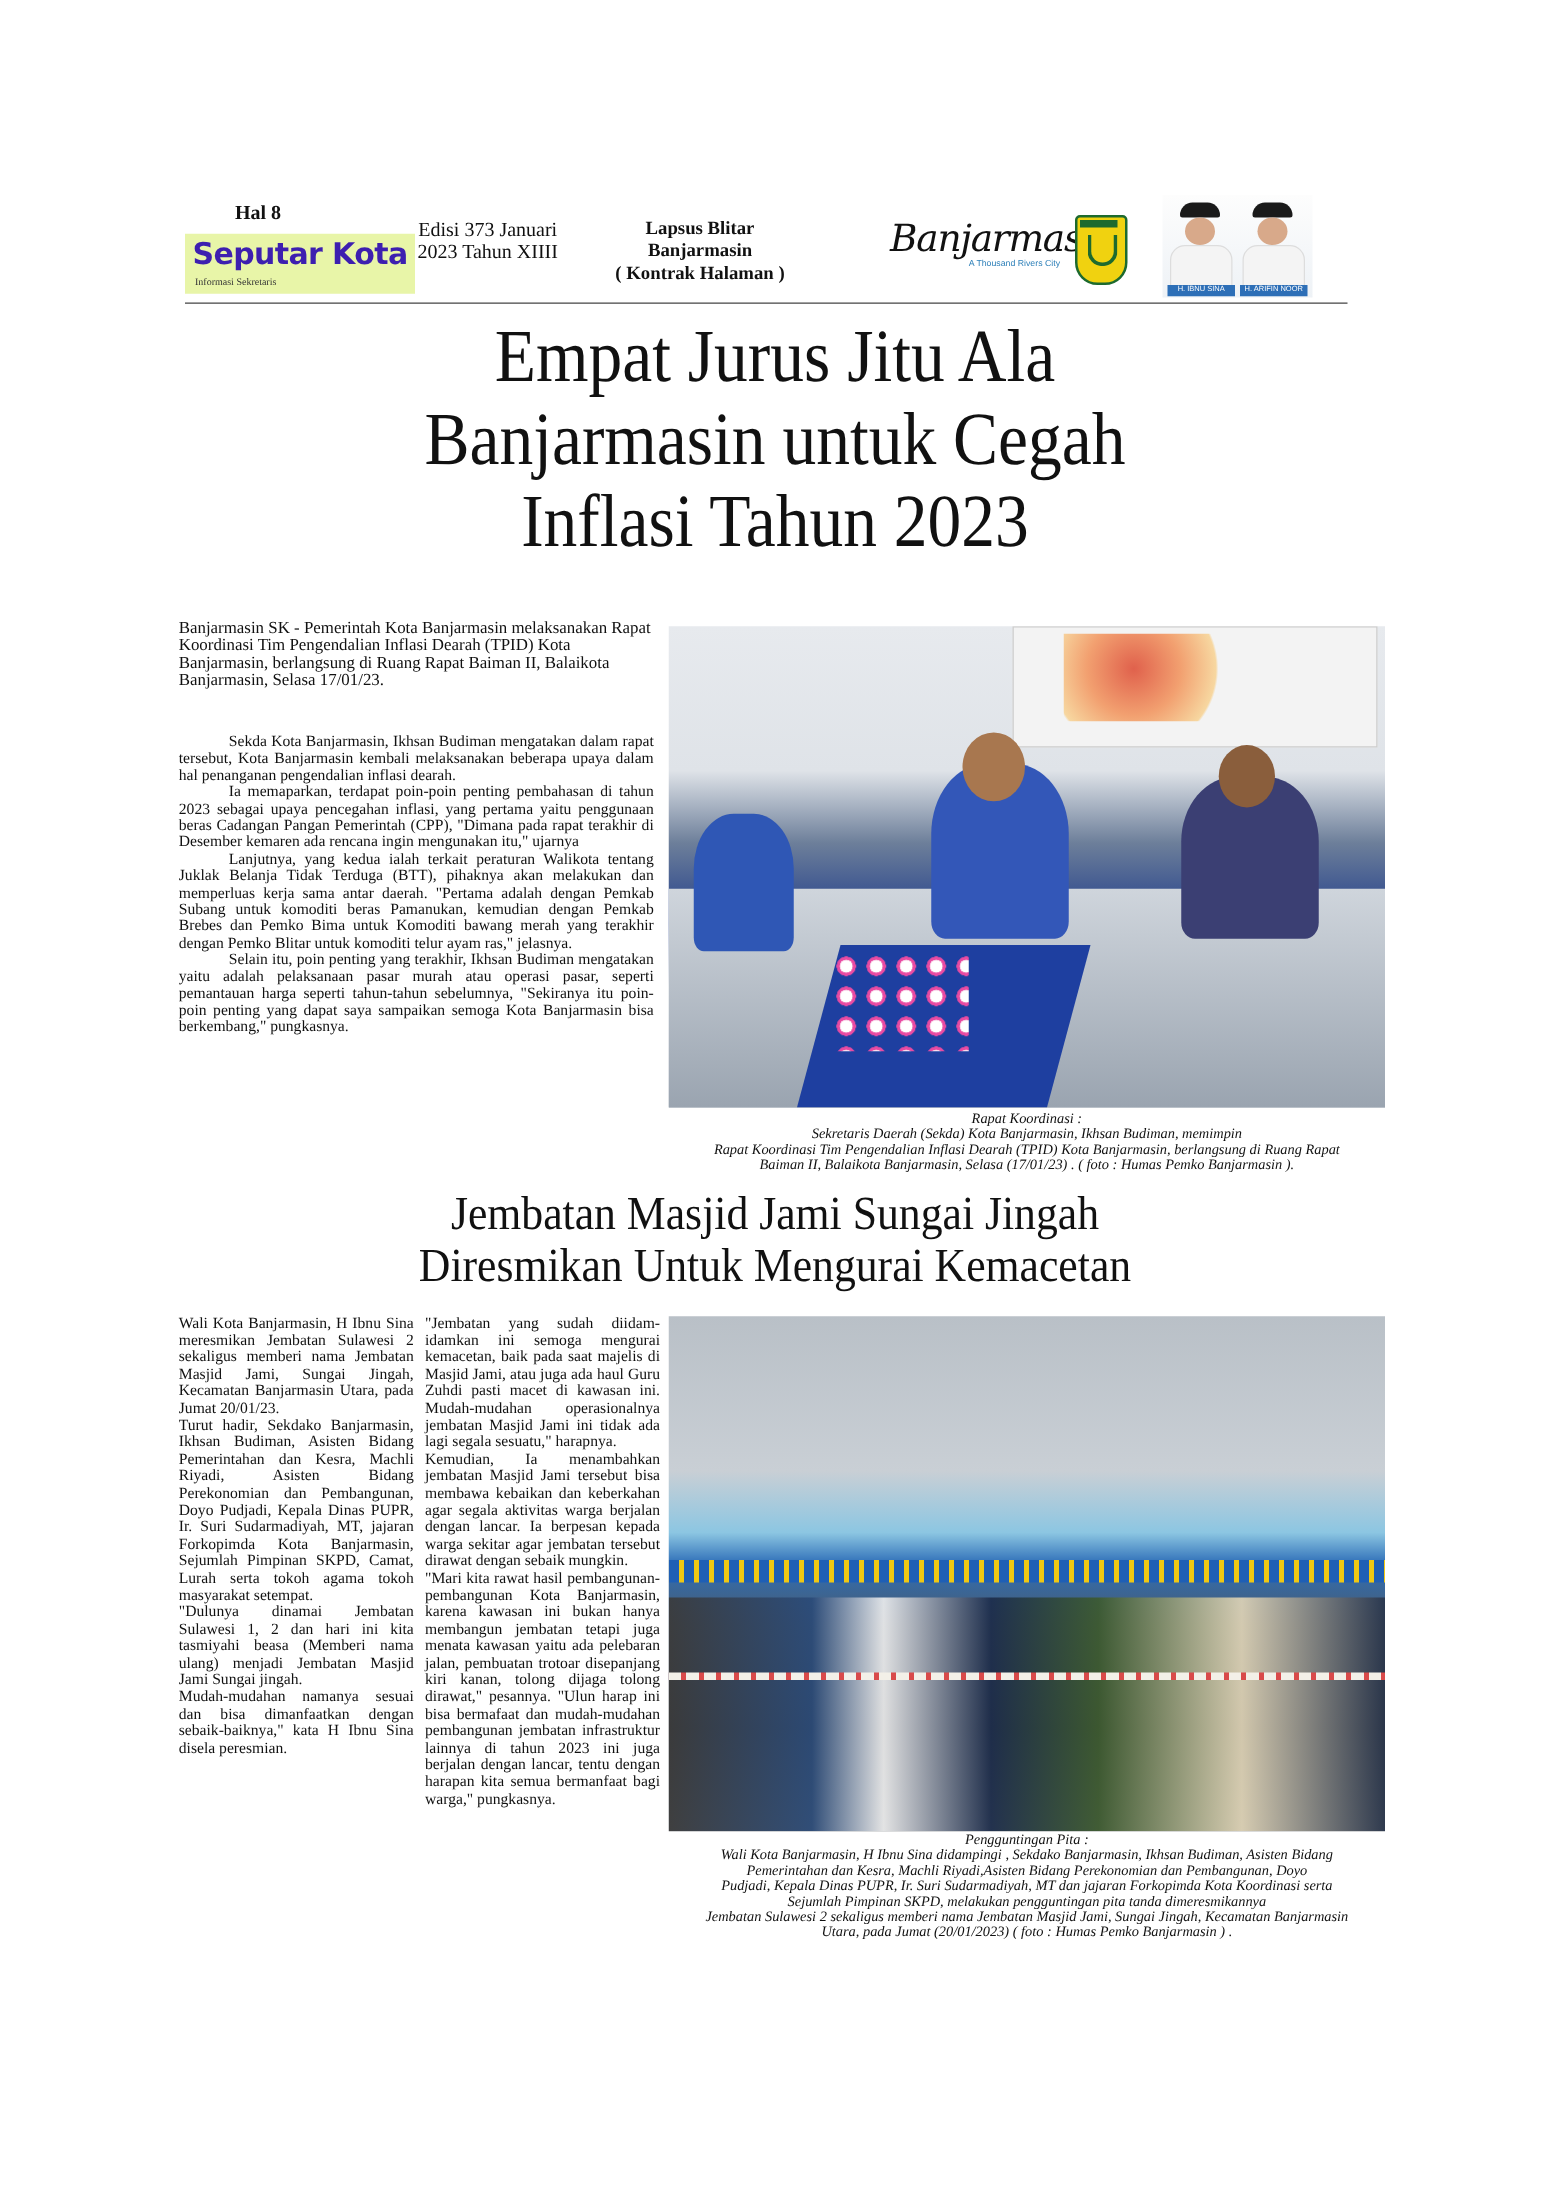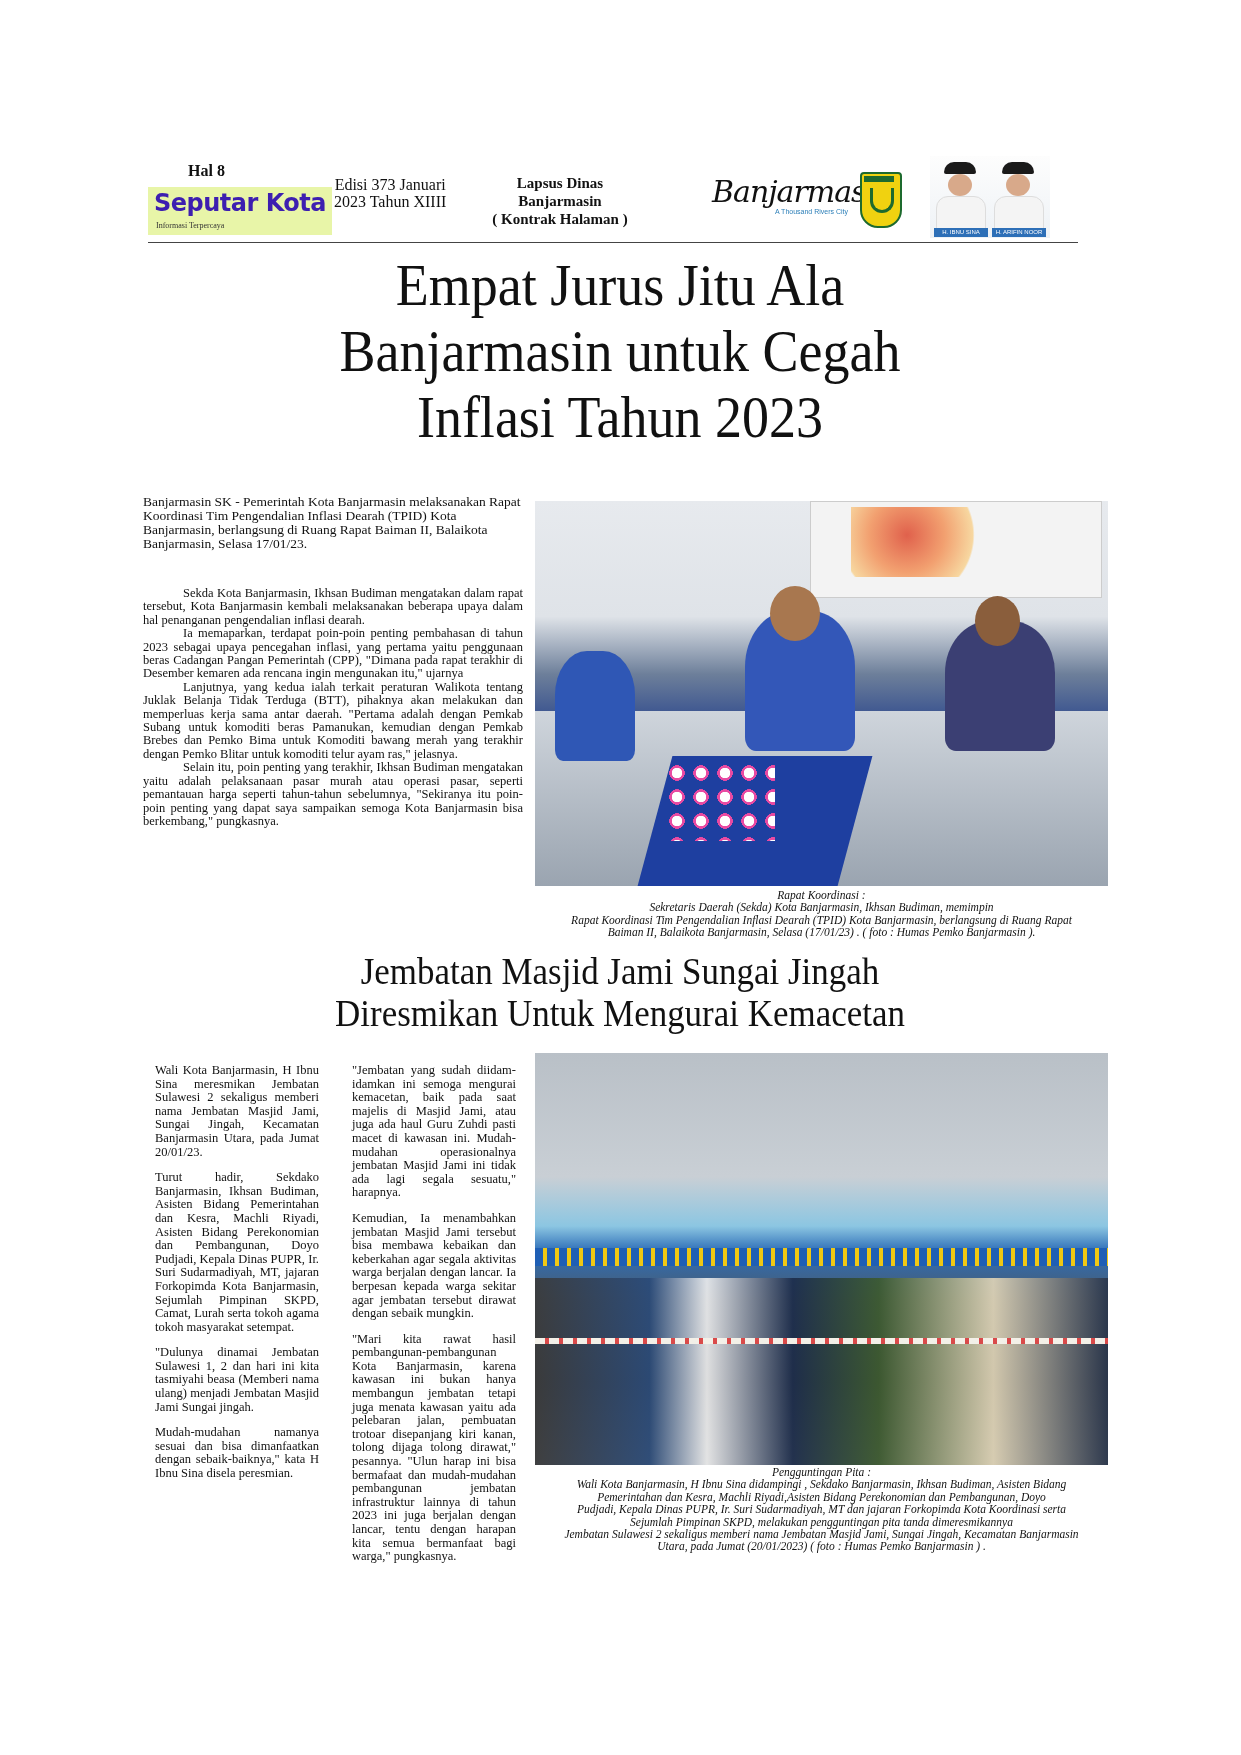--- a/index.html
+++ b/index.html
@@ -42,21 +42,21 @@
   .photo1 { left: 535px; top: 501px; width: 573px; height: 385px; overflow: hidden;
             background: linear-gradient(180deg, #e7eaee 0%, #dfe3e8 30%, #6d7f9a 45%, #1f3c8a 62%, #c6cdd6 75%, #8b97a6 100%); }
   .caption1 { left: 535px; top: 889px; width: 573px; text-align: center; font-style: italic; font-size: 11.5px; line-height: 12.4px; }
   .cap-title { font-weight: normal; }
 
   .headline2 { left: 150px; top: 950px; width: 940px; text-align: center; font-size: 38px; line-height: 42px;
                transform: scaleX(0.92); transform-origin: center top; }
 
   .col-a { left: 143px; top: 1052px; width: 188px; font-size: 12.5px; line-height: 13.6px; text-align: justify; }
   .col-b { left: 340px; top: 1052px; width: 188px; font-size: 12.5px; line-height: 13.6px; text-align: justify; }
-  .col-a p, .col-b p { margin: 12px; }
+  .col-a p, .col-b p { margin: 0; }
 
   .photo2 { left: 535px; top: 1053px; width: 573px; height: 412px; overflow: hidden;
             background: linear-gradient(180deg, #b9c0c7 0%, #c9cfd5 30%, #8cc6e2 42%, #2f6fb8 48%, #4a5a6b 60%, #3c3f44 80%, #6f7377 100%); }
   .caption2 { left: 535px; top: 1466px; width: 573px; text-align: center; font-style: italic; font-size: 11.5px; line-height: 12.4px; }
 
   
   .map { position: absolute; left: 275px; top: 0; width: 290px; height: 95px; background: #f3f3f3; border: 1px solid #ccc; }
   .map-blob { position: absolute; left: 40px; top: 5px; width: 140px; height: 70px; background: radial-gradient(circle at 40% 40%, #e0614c 0%, #f2a070 40%, #f7d7a0 70%, transparent 72%); }
   .table1 { position: absolute; left: 0; top: 210px; width: 573px; height: 175px; background: linear-gradient(180deg,#cfd5dc,#9aa4b0); }
   .runner { position: absolute; left: 120px; top: 255px; width: 200px; height: 130px; background: #1e3fa0; transform: skewX(-15deg); }
@@ -67,28 +67,28 @@
   .rail { position: absolute; left: 0; top: 195px; width: 573px; height: 18px; background: repeating-linear-gradient(90deg, #1f5fb5 0 8px, #f0c814 8px 12px); }
   .crowd { position: absolute; left: 0; top: 225px; width: 573px; height: 187px; background: linear-gradient(90deg,#3a3a3a,#2a4a78 20%,#f0f0f0 30%,#1b2b4a 45%,#3c5a2e 60%,#e2d6b8 80%,#28344a); opacity: .9; }
   .ribbon { position: absolute; left: 0; top: 285px; width: 573px; height: 6px; background: repeating-linear-gradient(90deg,#f3f0e8 0 10px,#d94a4a 10px 14px); }
 </style>
 </head>
 <body>
 
 <div class="abs hal">Hal 8</div>
 <div class="abs brand">
   <span class="brand-title">Seputar Kota</span>
-  <span class="brand-tag">Informasi Terpercaya</span>
+  <span class="brand-tag">Informasi Sekretaris</span>
 </div>
 <div class="abs edition">
   <div>Edisi 373 Januari</div>
   <div>2023 Tahun XIIII</div>
 </div>
 <div class="abs lapsus">
-  <div>Lapsus  Dinas</div>
+  <div>Lapsus  Blitar</div>
   <div>Banjarmasin</div>
   <div>( Kontrak Halaman )</div>
 </div>
 <div class="abs logo-text">Banjarmasin</div>
 <div class="abs logo-sub">A Thousand Rivers City</div>
 <div class="abs crest">
   <div class="crest-top"></div>
   <div class="crest-inner"></div>
 </div>
 <div class="abs leaders">

